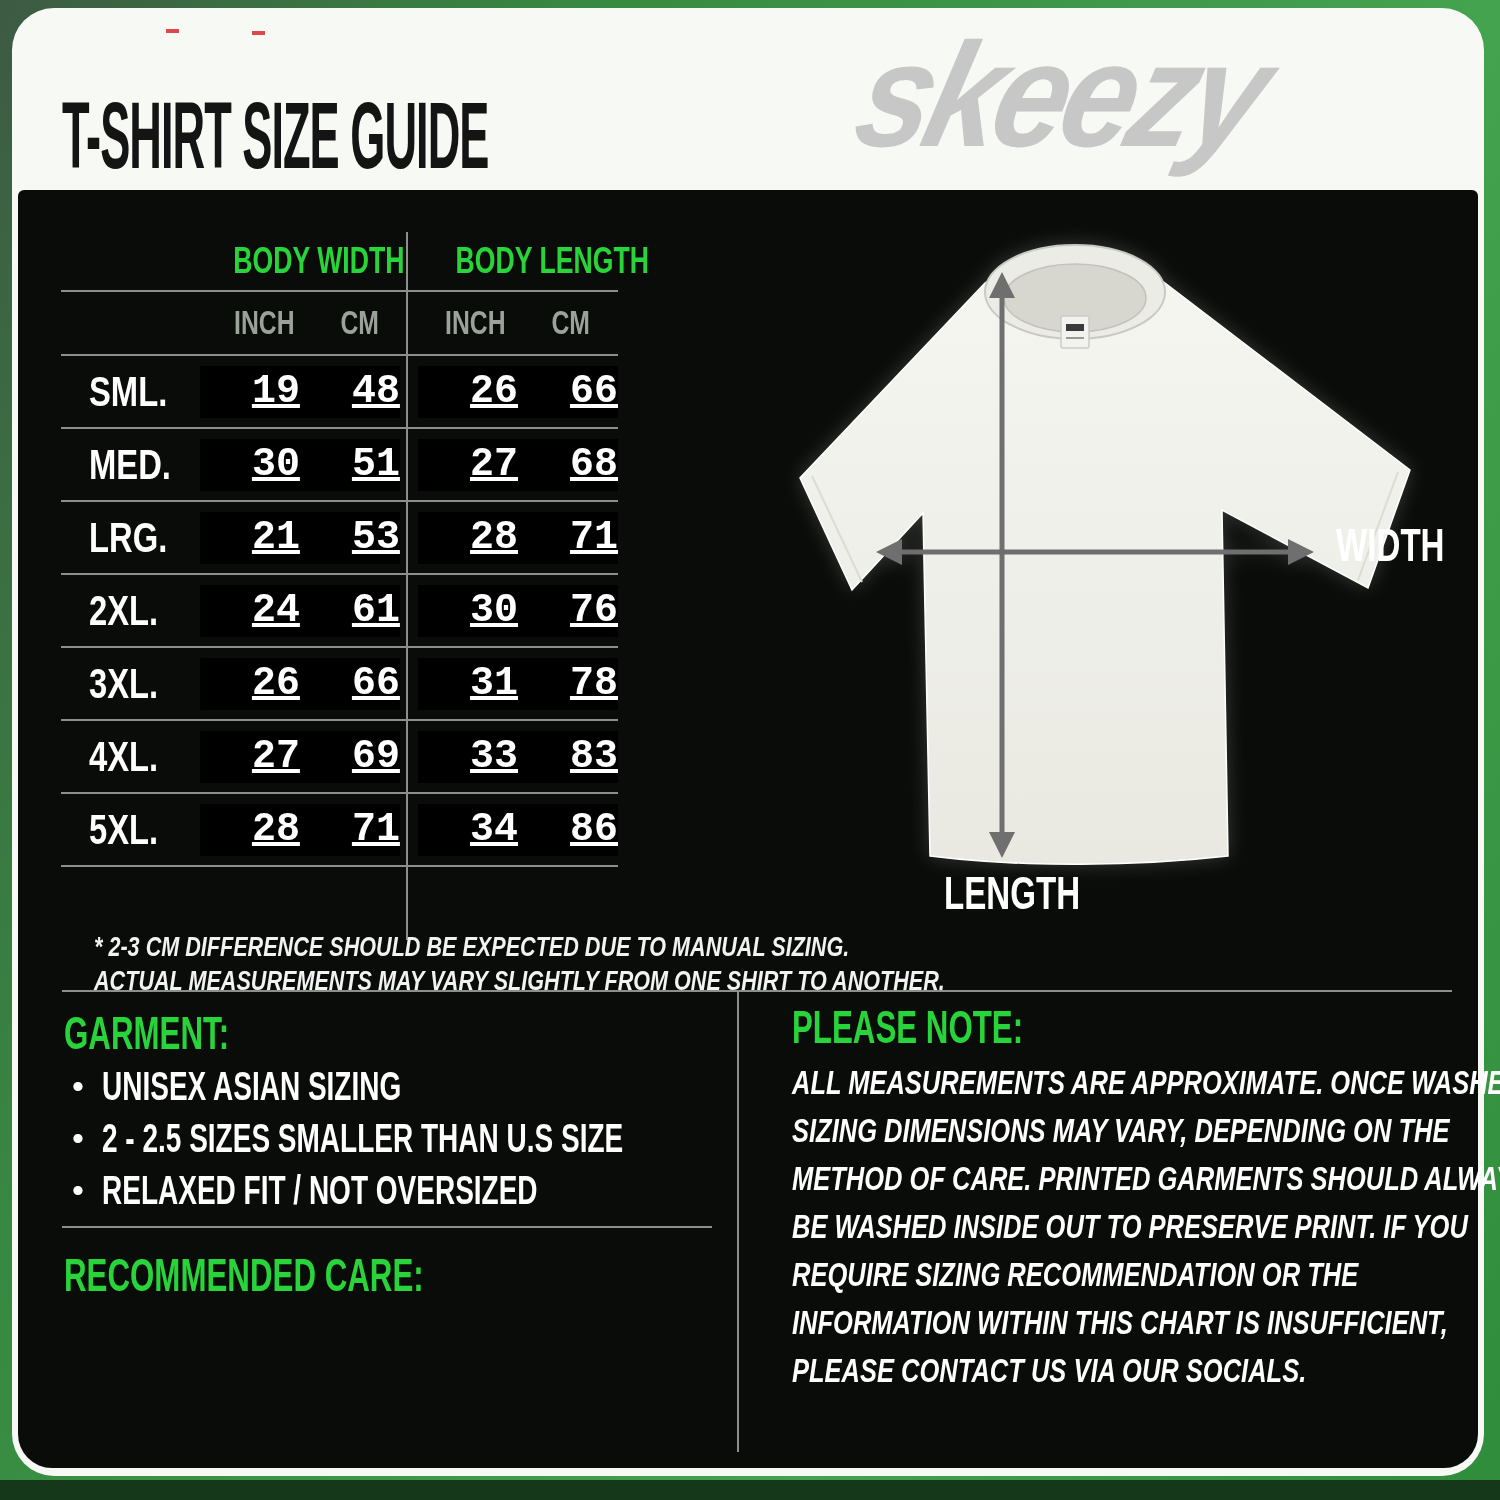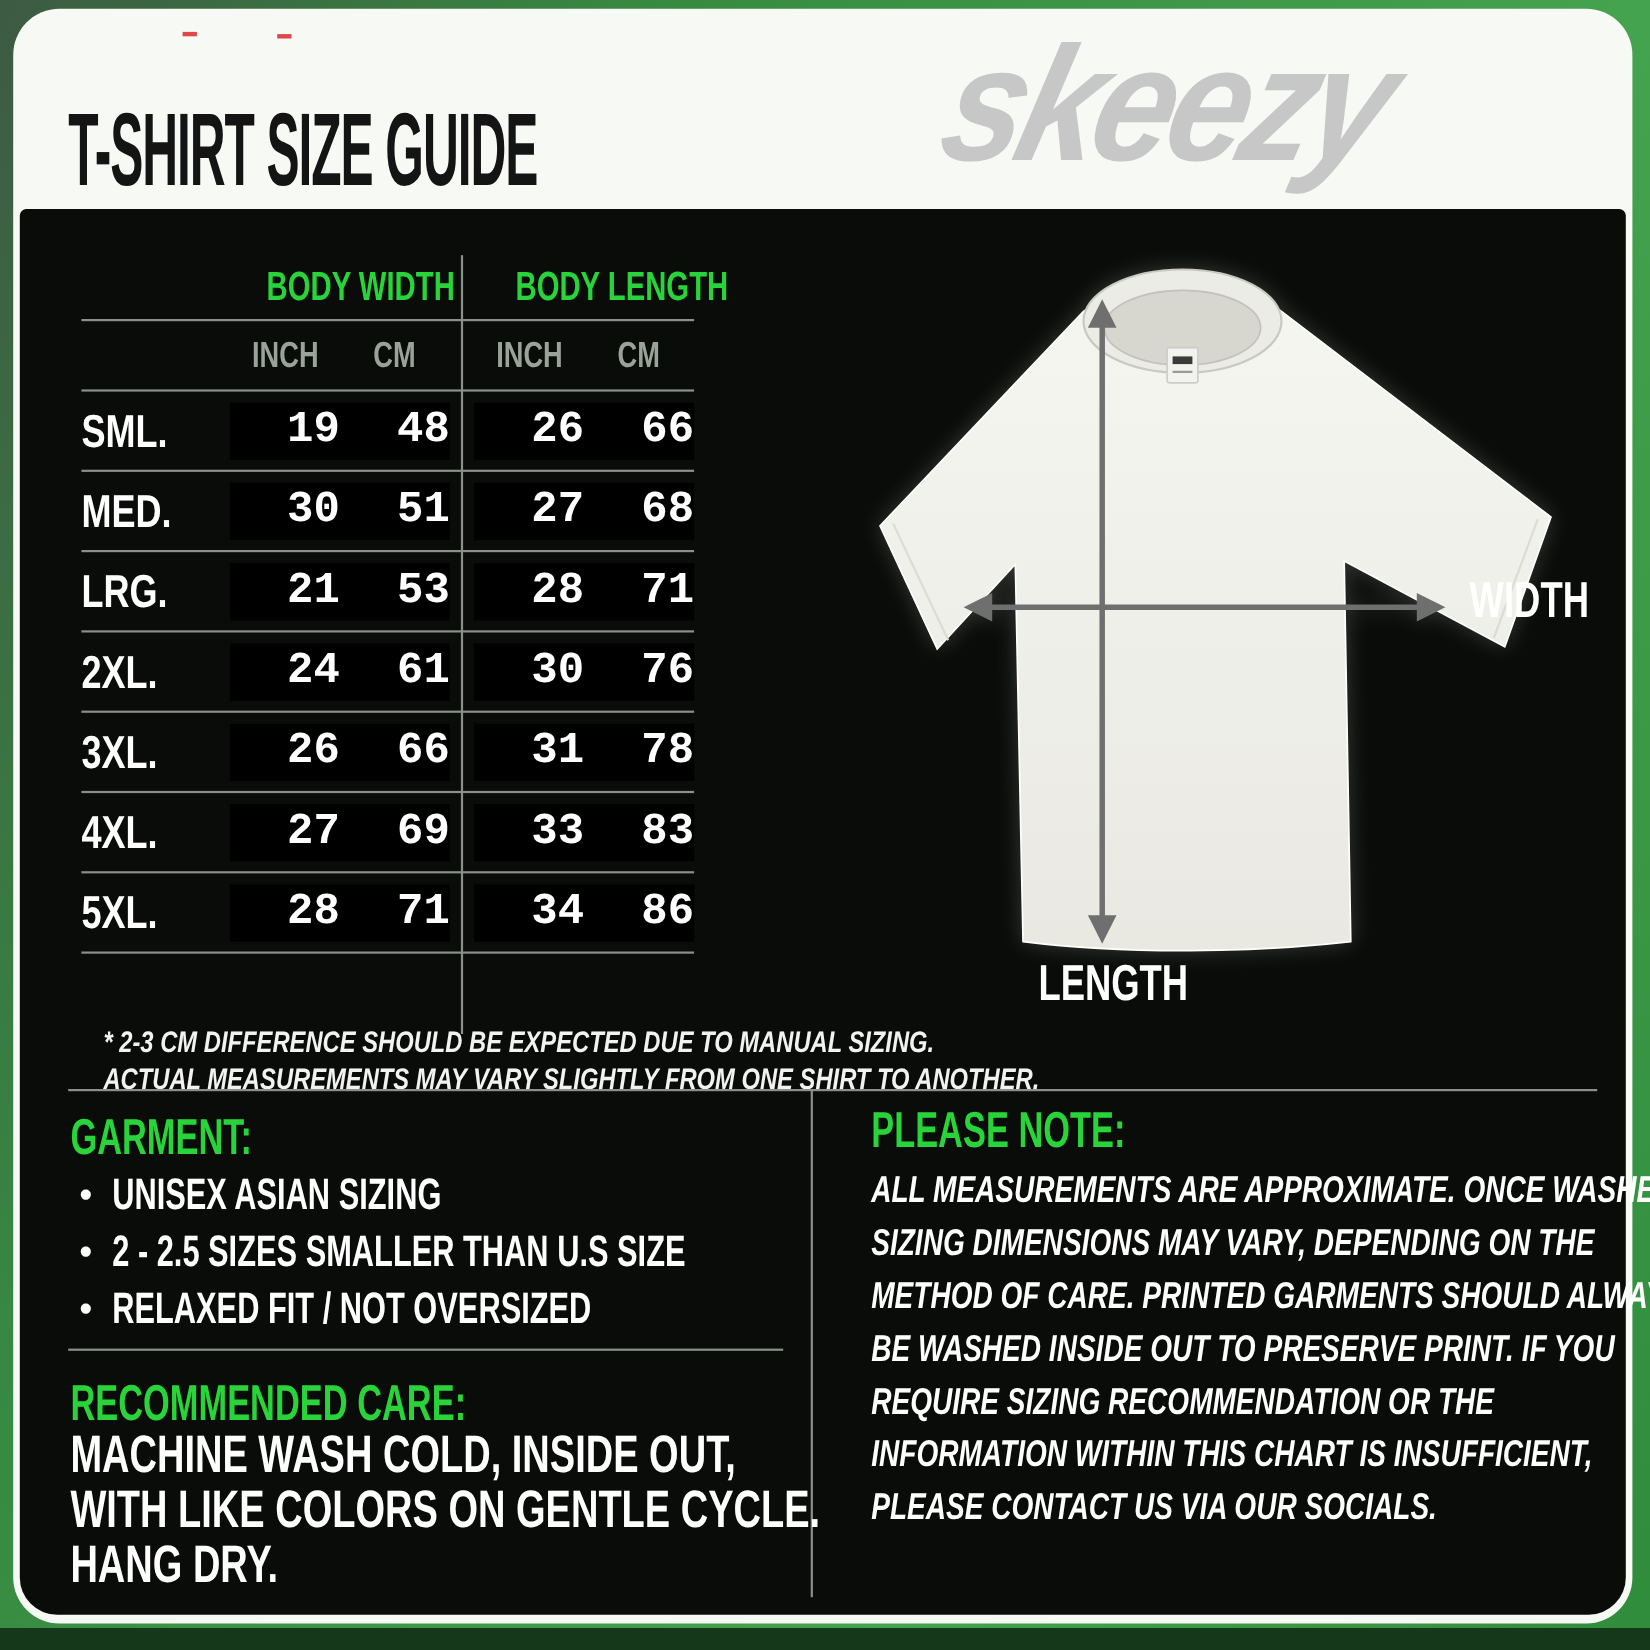--- a/index.html
+++ b/index.html
@@ -13,27 +13,27 @@
   .panel{position:absolute;left:18px;top:190px;right:22px;bottom:32px;background:var(--panel-black,#090c08);border-radius:6px 6px 34px 34px;}
   .cond{font-weight:bold;display:inline-block;white-space:nowrap;transform-origin:left center;}
   .ccenter{transform-origin:center center;}
   .abs{position:absolute;}
   .page-title{left:62px;top:82px;font-size:94px;letter-spacing:-2px;color:#141414;transform:scaleX(0.48);}
   .brand-logo{left:862px;top:10px;font-size:148px;font-style:italic;font-weight:bold;letter-spacing:-7px;
     color:var(--logo-gray,#c7c7c7);transform:skewX(-14deg) scaleX(0.9);transform-origin:left center;white-space:nowrap;}
   .red-dash{position:absolute;width:13px;height:4px;background:#e0474b;}
 
   
-  .size-table{position:absolute;left:74px;top:232px;width:557px;color:#fff;}
+  .size-table{position:absolute;left:61px;top:232px;width:557px;color:#fff;text-decoration:underline;}
   .tv-line{position:absolute;left:345px;top:0;width:2px;height:708px;background:var(--table-line-gray,#8b908b);}
   .thead,.trow{display:flex;align-items:center;border-bottom:2px solid var(--table-line-gray,#8b908b);}
   .thead.grp{height:58px;}
   .thead.units{height:62px;}
   .trow{height:71px;}
-  .c-lbl{width:135px;}
+  .c-lbl{width:135px;margin-left:28px;}
   .c-grp{width:200px;text-align:center;}
   .c-gap{width:22px;}
   .c-u{width:100px;text-align:center;}
   .grp-h{font-size:37px;color:var(--accent-green,#29d43a);transform:scaleX(0.72);}
   .unit-h{font-size:33px;color:var(--unit-gray,#9aa29a);transform:scaleX(0.75);}
   .t-lbl{font-size:42px;color:#fff;transform:scaleX(0.78);}
   .t-box{width:200px;height:52px;background:#000;display:flex;align-items:center;}
   .t-num{width:100px;text-align:right;font-family:"Liberation Mono","DejaVu Sans Mono",monospace;font-weight:bold;font-size:40px;color:#fff;}
 
   .footnote{left:62px;top:930px;color:#f2f2f2;margin-left:32px;}
@@ -192,25 +192,20 @@
         <span class="dot">•</span>
         <span class="btxt">2 - 2.5 SIZES SMALLER THAN U.S SIZE</span>
       </div>
     <div class="bullet">
         <span class="dot">•</span>
         <span class="btxt">RELAXED FIT / NOT OVERSIZED</span>
       </div>
   </div>
 
   <div class="abs cond sec-h" style="left:64px;top:1248px;">RECOMMENDED CARE:</div>
-  <div class="abs care-lines">
-    <span class="cline">MACHINE WASH COLD, INSIDE OUT,</span>
-    <span class="cline">WITH LIKE COLORS ON GENTLE CYCLE.</span>
-    <span class="cline">HANG DRY.</span>
-  </div>
 
   <div class="abs cond sec-h" style="left:792px;top:1000px;">PLEASE NOTE:</div>
   <div class="abs note-lines">
     <span class="nline">ALL MEASUREMENTS ARE APPROXIMATE. ONCE  WASHED,</span>
     <span class="nline">SIZING DIMENSIONS MAY VARY, DEPENDING ON THE</span>
     <span class="nline">METHOD OF CARE. PRINTED GARMENTS SHOULD ALWAYS</span>
     <span class="nline">BE WASHED INSIDE OUT TO PRESERVE PRINT.  IF YOU</span>
     <span class="nline">REQUIRE SIZING  RECOMMENDATION OR THE</span>
     <span class="nline">INFORMATION WITHIN THIS CHART IS INSUFFICIENT,</span>
     <span class="nline">PLEASE CONTACT US VIA OUR SOCIALS.</span>

